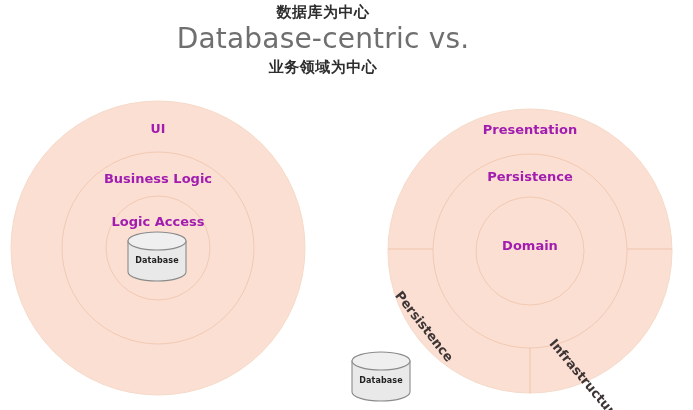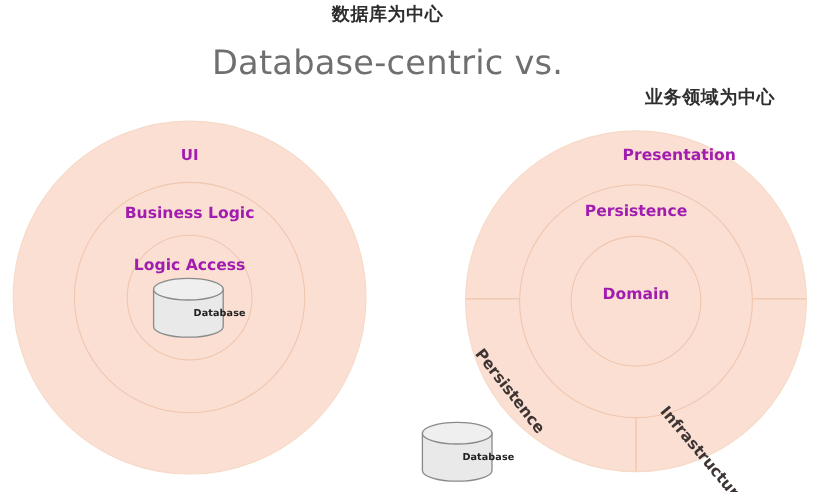--- a/index.html
+++ b/index.html
@@ -37,31 +37,30 @@
     color: #2e2e2e;
     line-height: 19px;
     margin-top: 3px;
     letter-spacing: 0.5px;
   }
   .title-main {
     font-size: 28px;
     font-weight: 400;
     color: #6f6f6f;
     line-height: 30px;
-    margin-top: 16px;
+    margin-top: 2px;
     letter-spacing: 0.2px;
   }
   .cn-bottom {
     font-size: 15px;
     font-weight: 700;
     color: #2e2e2e;
     line-height: 19px;
     margin-top: 4px;
     letter-spacing: 0.5px;
-    text-align: right;
   }
 
   
   .ring-label {
     position: absolute;
     color: #a21caf;
     font-weight: 700;
     font-size: 12.5px;
     white-space: nowrap;
     transform: translateX(-50%);
@@ -78,21 +77,20 @@
     pointer-events: none;
   }
   .db-text {
     position: absolute;
     width: 100%;
     text-align: center;
     color: #222222;
     font-weight: 700;
     font-size: 8px;
     letter-spacing: 0.1px;
-    padding-left: 26px;
   }
 </style>
 </head>
 <body>
 
 <svg id="canvas" viewBox="0 0 693 410">
 
   <g>
     <circle cx="158" cy="248" r="147" fill="#fbdfd3" stroke="#f6dac8" stroke-width="1"></circle>
     <circle cx="158" cy="248" r="96" fill="#fbdfd3" stroke="#f0c6ae" stroke-width="0.9"></circle>
@@ -127,20 +125,20 @@
   <div class="title-main">Database-centric vs.</div>
   <div class="cn-bottom">业务领域为中心</div>
 </div>
 
 <div class="ring-label" style="left:158px; top:121px;">UI</div>
 <div class="ring-label big" style="left:158px; top:171px;">Business Logic</div>
 <div class="ring-label big" style="left:158px; top:214px;">Logic Access</div>
 
 <div class="db-text" style="left:128px; top:256px; width:58px;">Database</div>
 
-<div class="ring-label big" style="left:530px; top:122px;margin-left:36px;">Presentation</div>
+<div class="ring-label big" style="left:530px; top:122px;">Presentation</div>
 <div class="ring-label big" style="left:530px; top:169px;">Persistence</div>
 <div class="ring-label big" style="left:530px; top:238px;">Domain</div>
 
 <div class="rot-label" style="left:404px; top:288px; transform: rotate(52deg); transform-origin: left top;">Persistence</div>
 <div class="rot-label" style="left:558px; top:336px; transform: rotate(50deg); transform-origin: left top;">Infrastructure</div>
 
 <div class="db-text" style="left:352px; top:376px; width:58px;">Database</div>
 
 </body></html>

